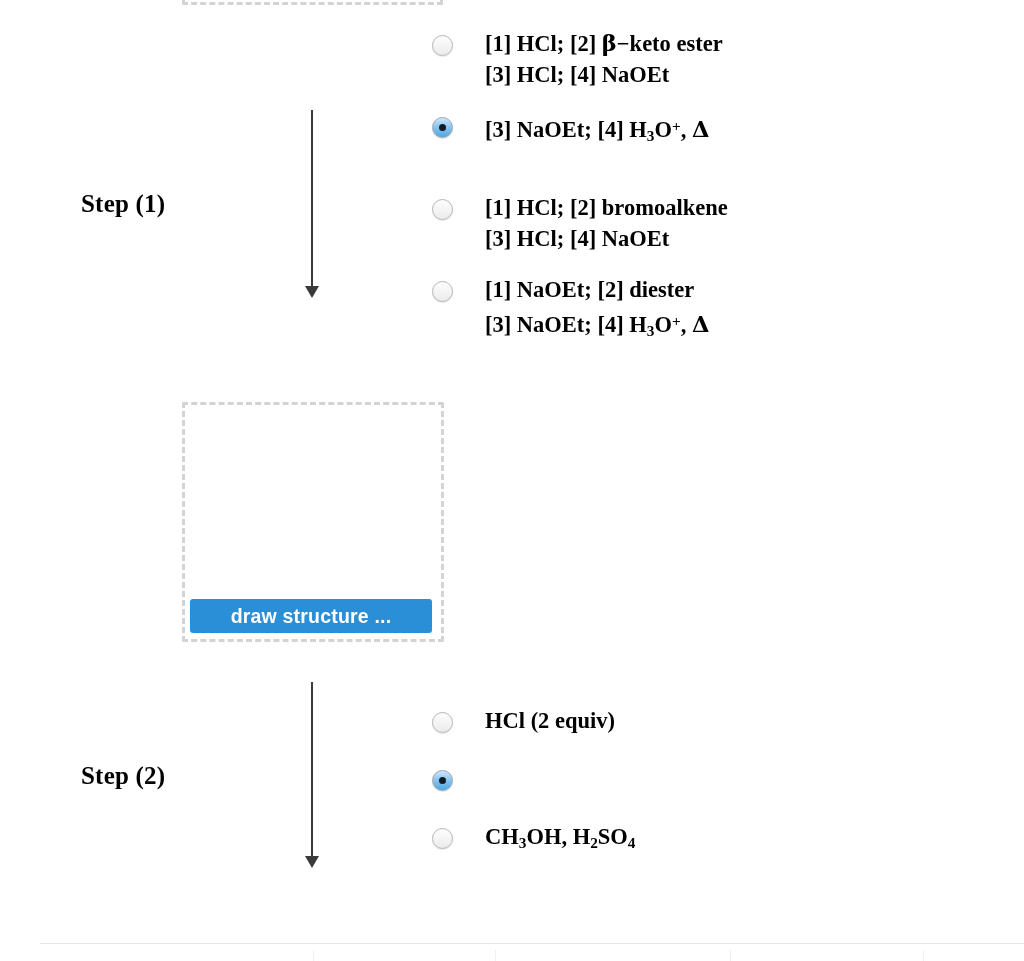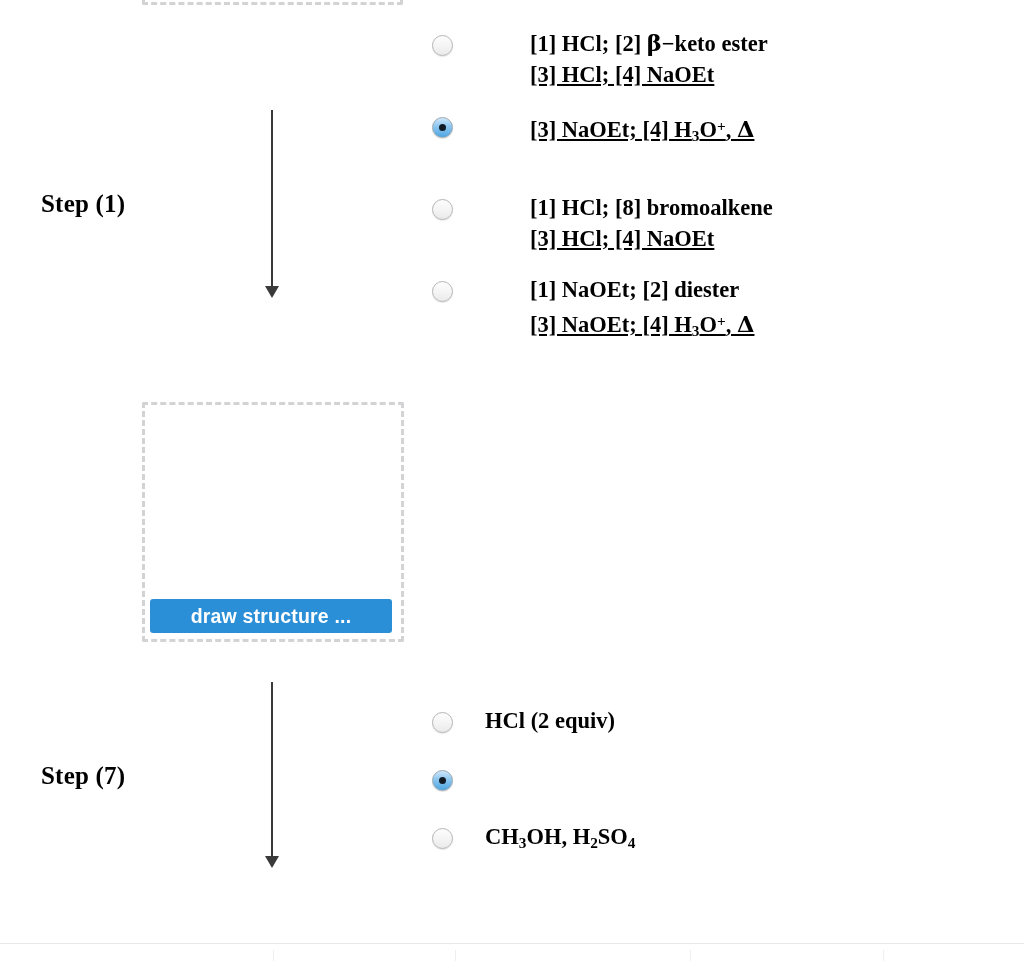--- a/index.html
+++ b/index.html
@@ -10,21 +10,21 @@
   body {
     width: 1024px;
     height: 961px;
     position: relative;
     overflow: hidden;
     font-family: "Liberation Serif", serif;
     color: #000000;
   }
 
   
-  .abs { position: absolute; }
+  .abs { position: absolute; margin-left: 40px; }
 
   
   #top-cut-box {
     left: 142px;
     top: -200px;
     width: 261px;
     height: 205px;
     border: 3px dashed #d3d3d5;
     box-sizing: border-box;
     border-radius: 2px;
@@ -70,21 +70,21 @@
   
   .option-group { position: absolute; }
   #step1-options { left: 432px; top: 28px; width: 470px; }
   #step2-options { left: 432px; top: 668px; width: 330px; margin-top: 37px; }
 
   .option-row {
     display: flex;
     align-items: flex-start;
     margin-bottom: 0px;
   }
-  #step1-options .option-row { min-height: 82px; gap: 45px; }
+  #step1-options .option-row { min-height: 82px; }
   #step2-options .option-row { min-height: 58px; }
 
   .radio {
     flex: 0 0 auto;
     width: 21px;
     height: 21px;
     border-radius: 50%;
     box-sizing: border-box;
     margin-top: 7px;
     margin-right: 0px;
@@ -116,21 +116,21 @@
 
   .option-text {
     flex: 1 1 auto;
     margin-left: 32px;
     font-family: "Liberation Serif", serif;
     font-weight: bold;
     font-size: 22.5px;
     line-height: 31px;
     white-space: nowrap;
   }
-  .option-text .line2 { display: block; text-decoration: underline; }
+  .option-text .line2 { display: block; }
   .option-text sub { font-size: 0.68em; vertical-align: -0.25em; }
   .option-text sup { font-size: 0.68em; vertical-align: 0.42em; }
 
   
   #draw-box {
     left: 142px;
     top: 402px;
     width: 262px;
     height: 240px;
     border: 3px dashed #d3d3d5;
@@ -198,40 +198,40 @@
   <div class="option-row">
     <div class="radio on"></div>
     <div class="option-text">
       <span class="line2">[3] NaOEt; [4] H<sub>3</sub>O<sup>+</sup>, <span style="font-family:'DejaVu Serif',serif;">Δ</span></span>
     </div>
   </div>
 
   <div class="option-row">
     <div class="radio off"></div>
     <div class="option-text">
-      <span>[1] HCl; [8] bromoalkene</span>
+      <span>[1] HCl; [2] bromoalkene</span>
       <span class="line2">[3] HCl; [4] NaOEt</span>
     </div>
   </div>
 
   <div class="option-row">
     <div class="radio off"></div>
     <div class="option-text">
       <span>[1] NaOEt; [2] diester</span>
       <span class="line2">[3] NaOEt; [4] H<sub>3</sub>O<sup>+</sup>, <span style="font-family:'DejaVu Serif',serif;">Δ</span></span>
     </div>
   </div>
 
 </div>
 
 <div class="abs" id="draw-box">
   <button id="draw-structure-button">draw structure ...</button>
 </div>
 
-<div class="abs step-label" id="step2-label">Step (7)</div>
+<div class="abs step-label" id="step2-label">Step (2)</div>
 
 <div class="abs arrow" id="step2-arrow">
   <div class="shaft"></div>
   <div class="head"></div>
 </div>
 
 <div class="option-group" id="step2-options">
 
   <div class="option-row">
     <div class="radio off"></div>

